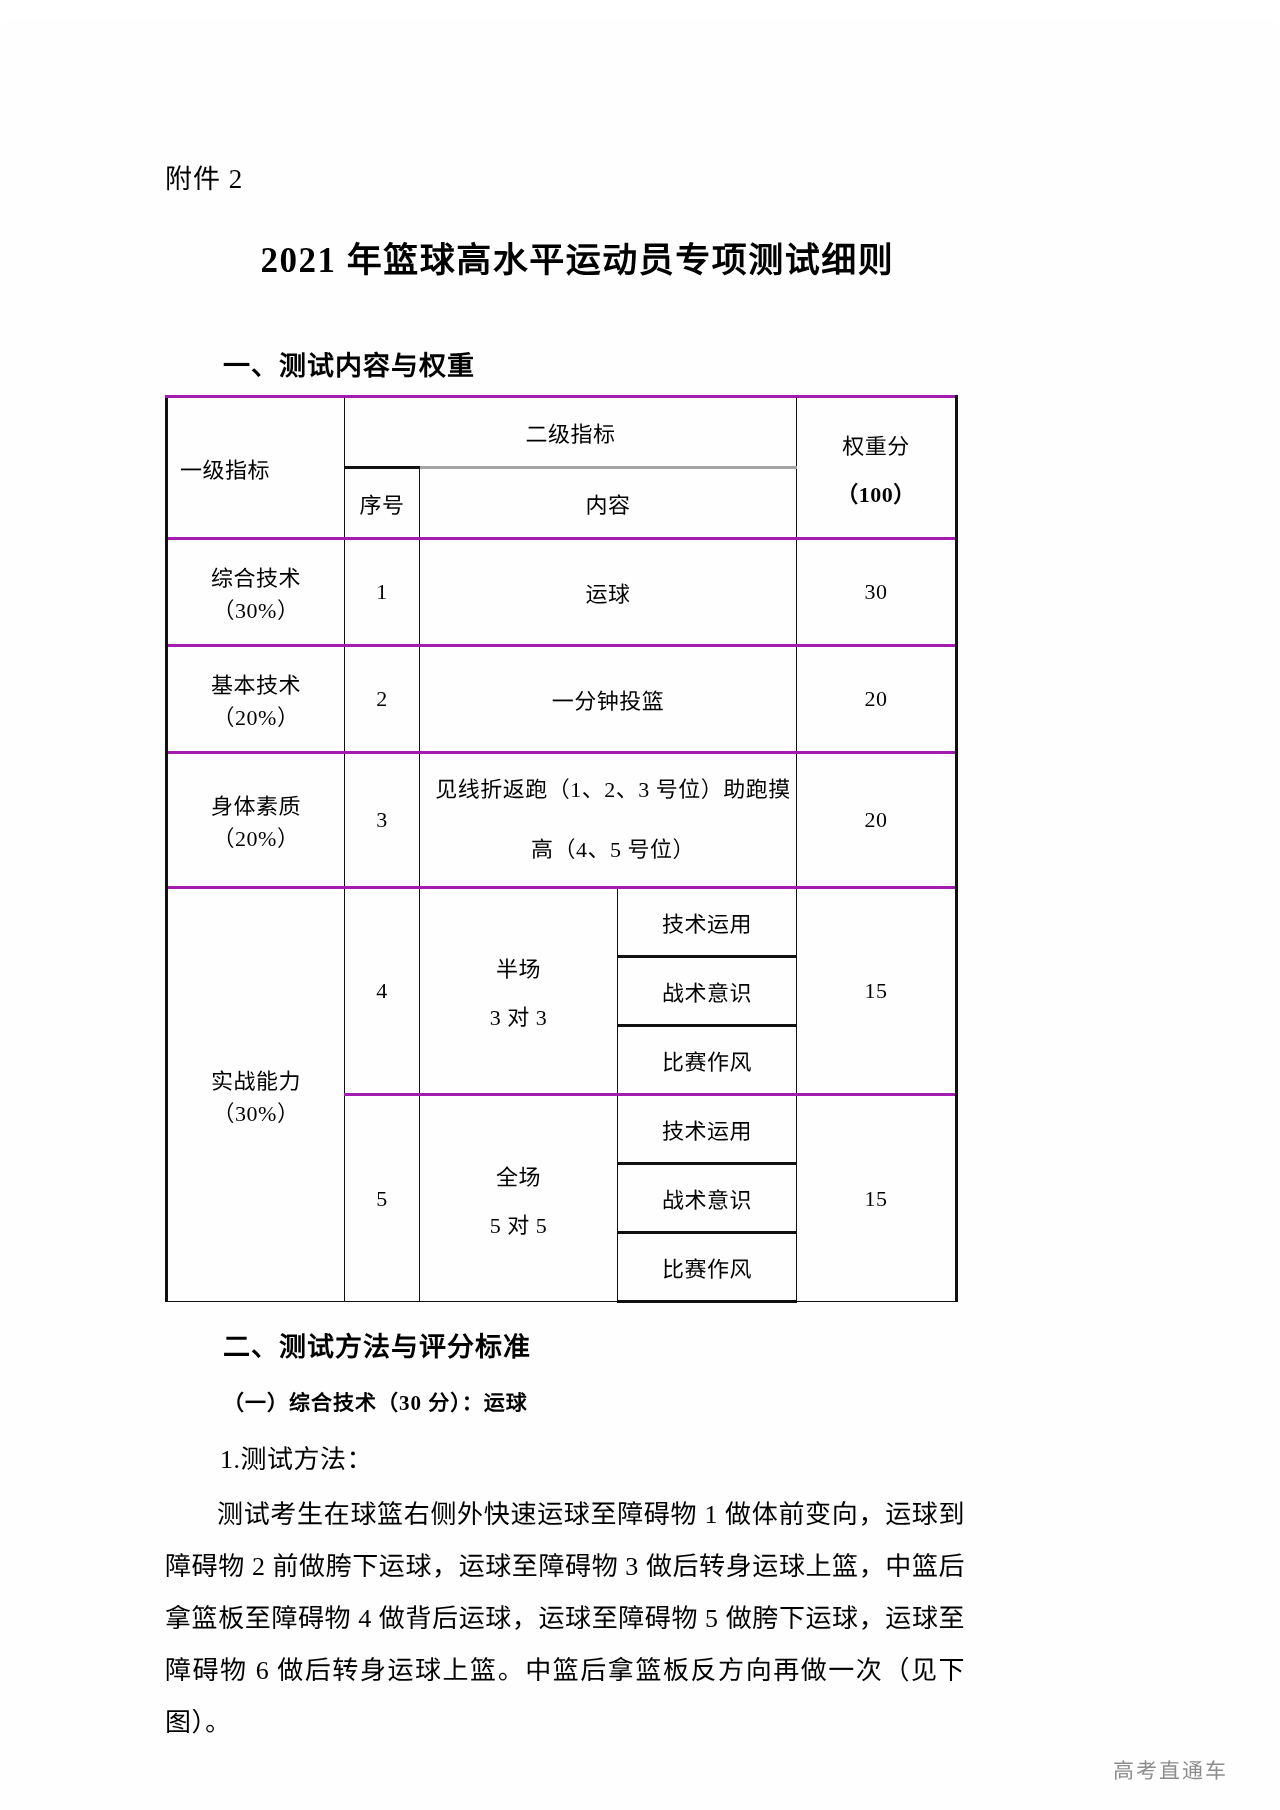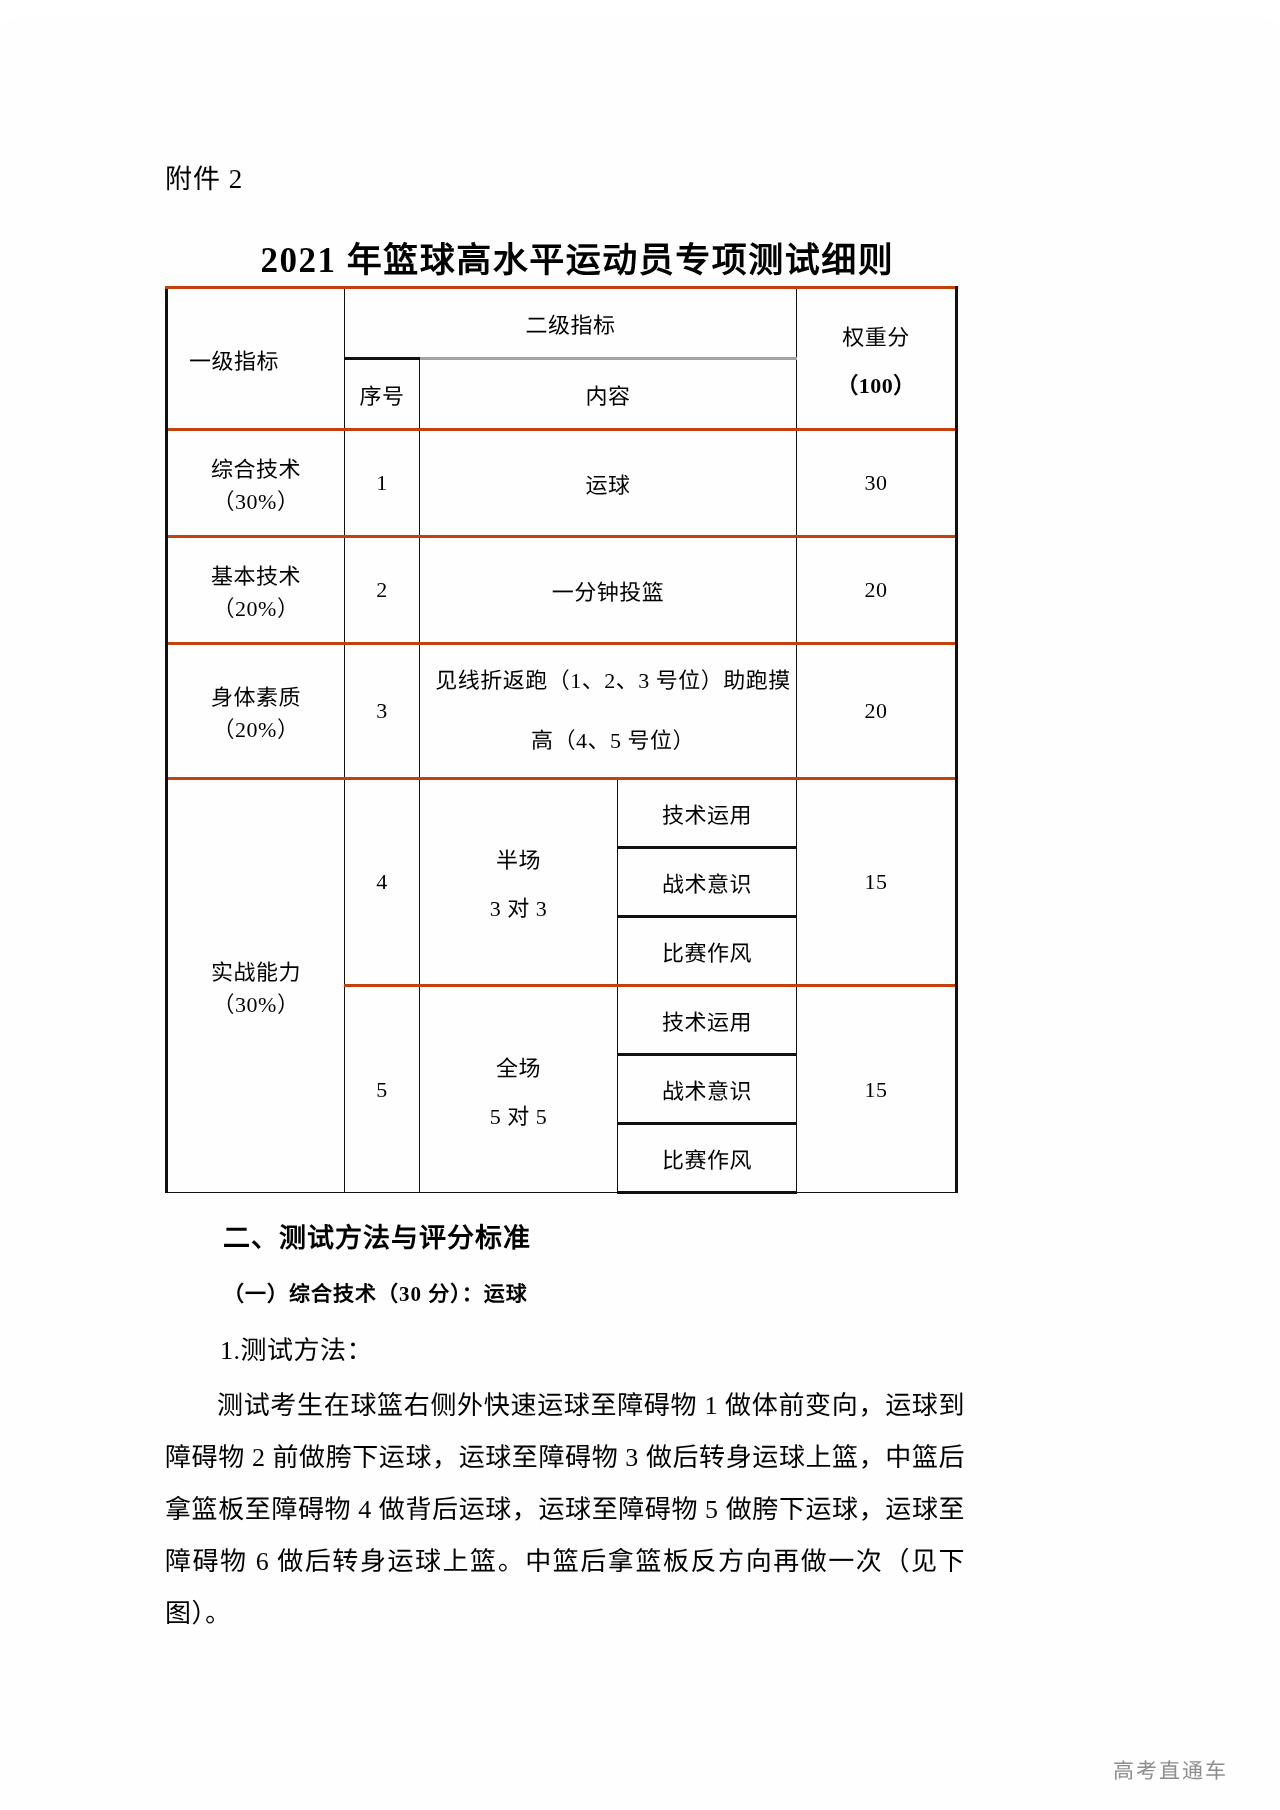--- a/index.html
+++ b/index.html
@@ -81,24 +81,24 @@
     border-collapse: collapse;
     width: 790px;
     margin-top: 4px;
     table-layout: fixed;
   }
   table.spec-table td {
     border: 1px solid #111;
     font-size: 22px;
     text-align: center;
     vertical-align: middle;
-    padding: 6px 21px;
+    padding: 6px 12px;
     letter-spacing: 0.5px;
   }
-  table.spec-table td.thick-top { border-top: 3px solid #c2410c; }
+  table.spec-table td.thick-top { border-top: 3px solid #a21caf; }
   table.spec-table td.thick-bottom { border-bottom: 3px solid #111; }
   table.spec-table td.thick-left { border-left: 3px solid #111; }
   table.spec-table td.thick-right { border-right: 3px solid #111; }
   td.l1 { width: 178px; text-align: left; padding-left: 8px; }
   td.seq { width: 75px; }
   td.content { text-align: left; padding-left: 14px; }
   td.weight { width: 160px; }
   td.hdr-center { text-align: center; }
   .cell-two-line { line-height: 44px; }
   .cell-stack-line { display: block; }
@@ -118,20 +118,21 @@
 </head>
 <body>
 
 <div class="page">
   <div class="doc">
 
     <div class="attachment-label">附件 2</div>
 
     <div class="doc-title">2021 年篮球高水平运动员专项测试细则</div>
 
+    <div class="section-heading">一、测试内容与权重</div>
 
     <table class="spec-table">
       <colgroup>
         <col style="width:178px">
         <col style="width:75px">
         <col style="width:198px">
         <col style="width:179px">
         <col style="width:160px">
       </colgroup>
       <tbody>

